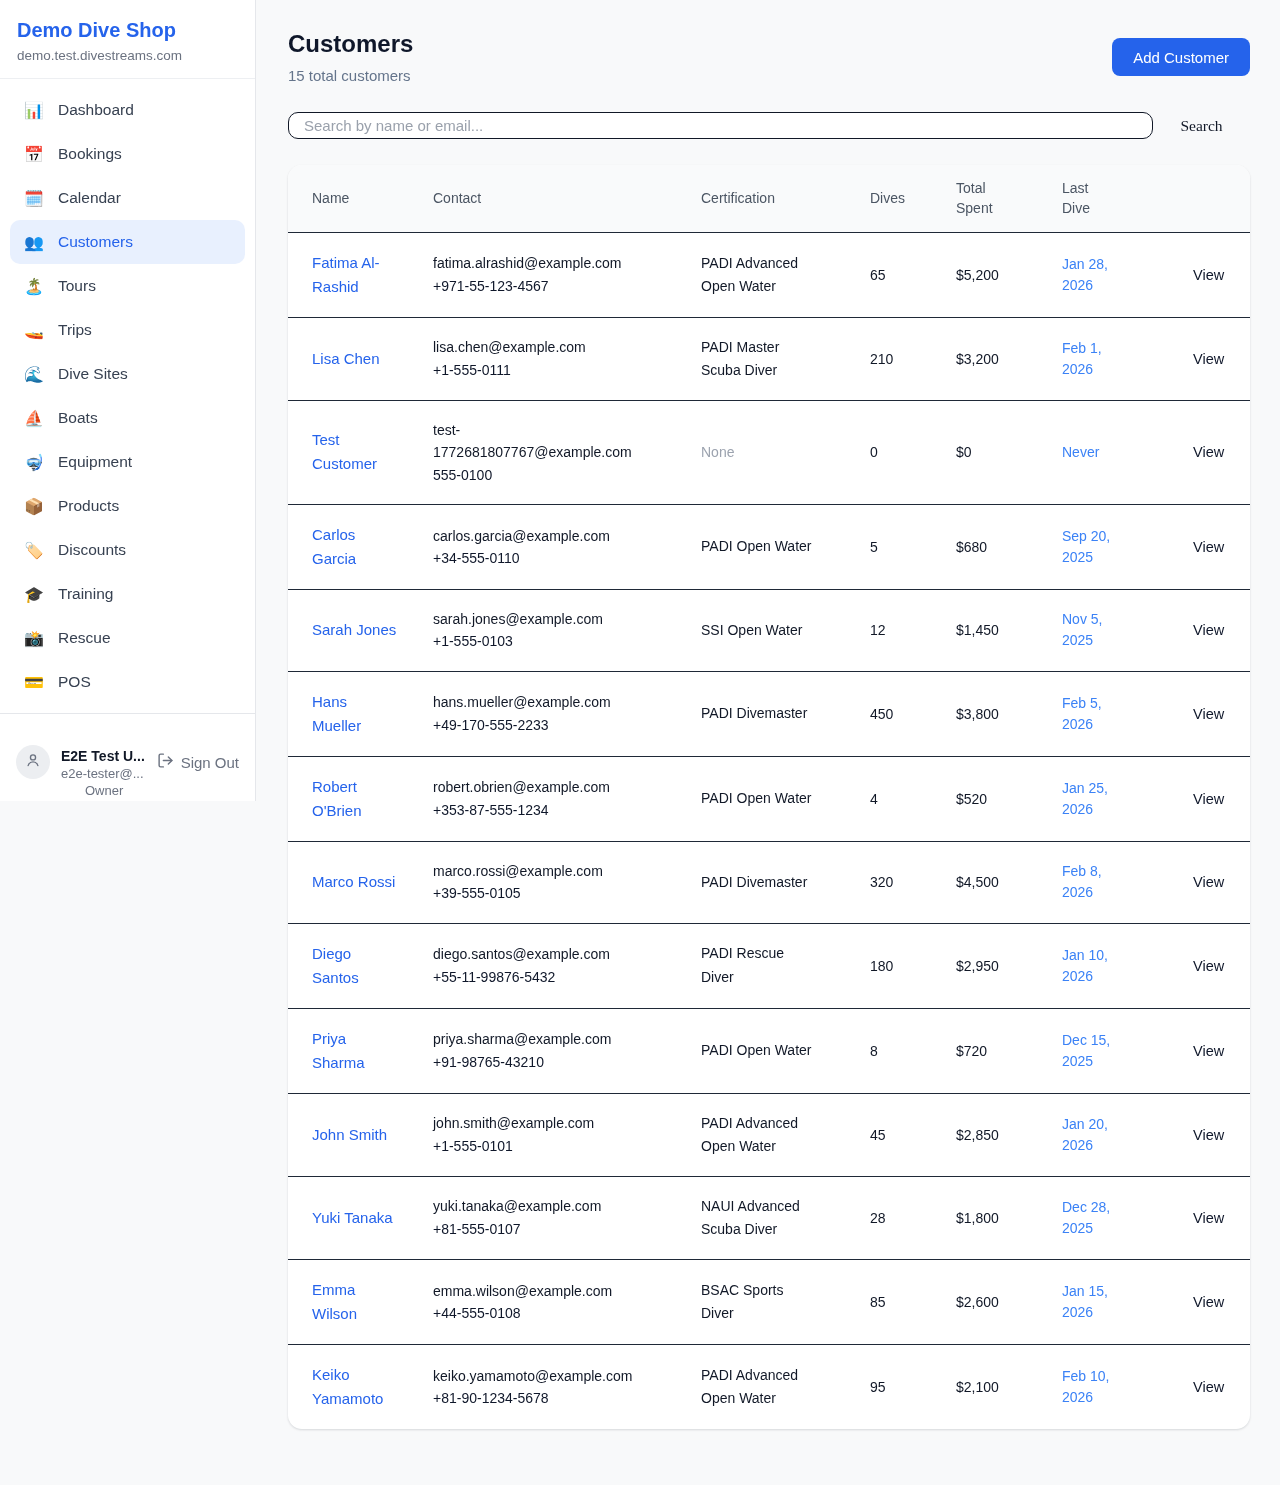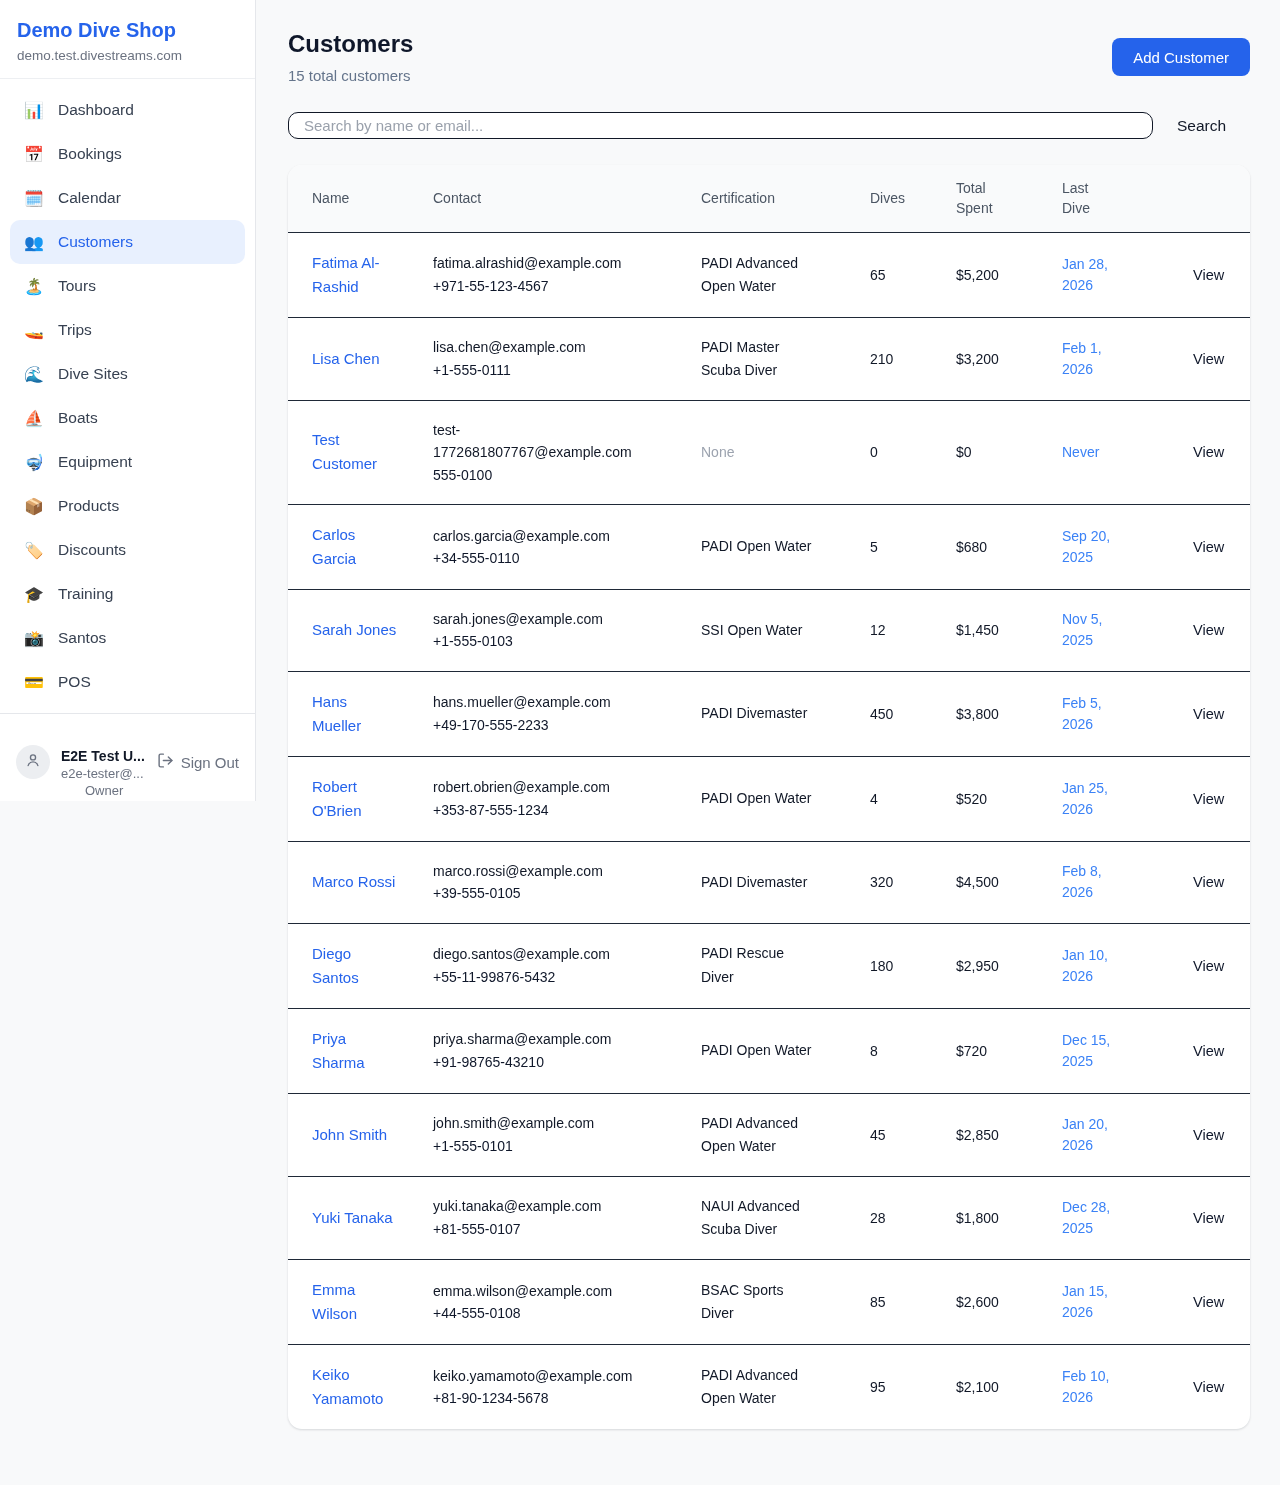--- a/index.html
+++ b/index.html
@@ -64,21 +64,21 @@
   .search-row { display: flex; align-items: center; margin-top: 28px; }
   .search-input {
     flex: 1; height: 27px;
     border: 1px solid #111827; border-radius: 10px;
     padding: 0 15px; font-family: inherit; font-size: 15px;
     background: #ffffff; color: #111827; outline: none;
   }
   .search-input::placeholder { color: #9aa1ac; }
   .search-btn {
     background: none; border: none; cursor: pointer;
-    font-family: Liberation Sans, sans-serif; font-size: 15.5px; color: #111827;
+    font-family: Liberation Serif, serif; font-size: 15.5px; color: #111827;
     width: 97px; text-align: center; padding: 0;
   }
   
   .card {
     margin-top: 26px; margin-bottom: 23px;
     background: #ffffff; border-radius: 14px;
     box-shadow: 0 1px 2px rgba(16,24,40,.07), 0 1px 3px rgba(16,24,40,.08);
     overflow: hidden;
   }
   table { width: 100%; border-collapse: collapse; }
@@ -168,21 +168,21 @@
       <div class="nav-item">
         <span class="nav-icon">🏷️</span>
         <span>Discounts</span>
       </div>
       <div class="nav-item">
         <span class="nav-icon">🎓</span>
         <span>Training</span>
       </div>
       <div class="nav-item">
         <span class="nav-icon">📸</span>
-        <span>Santos</span>
+        <span>Rescue</span>
       </div>
       <div class="nav-item">
         <span class="nav-icon">💳</span>
         <span>POS</span>
       </div>
     </nav>
   <div class="user-section">
     <div class="avatar">
       <span class="avatar-icon">
         <svg width="18" height="18" viewBox="0 0 24 24" fill="none" stroke="#6b7280" stroke-width="1.8" stroke-linecap="round">

